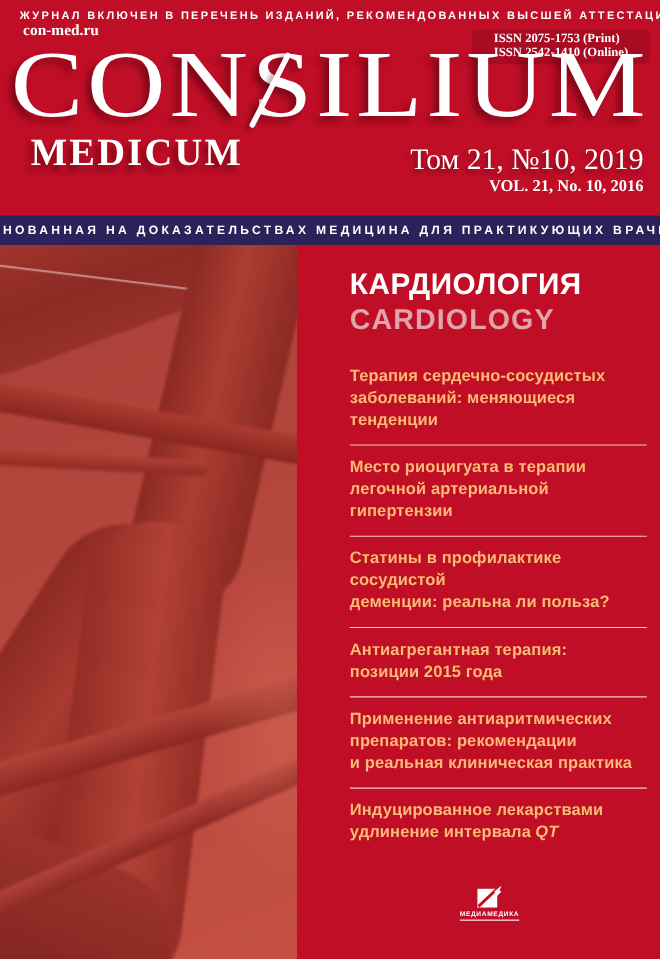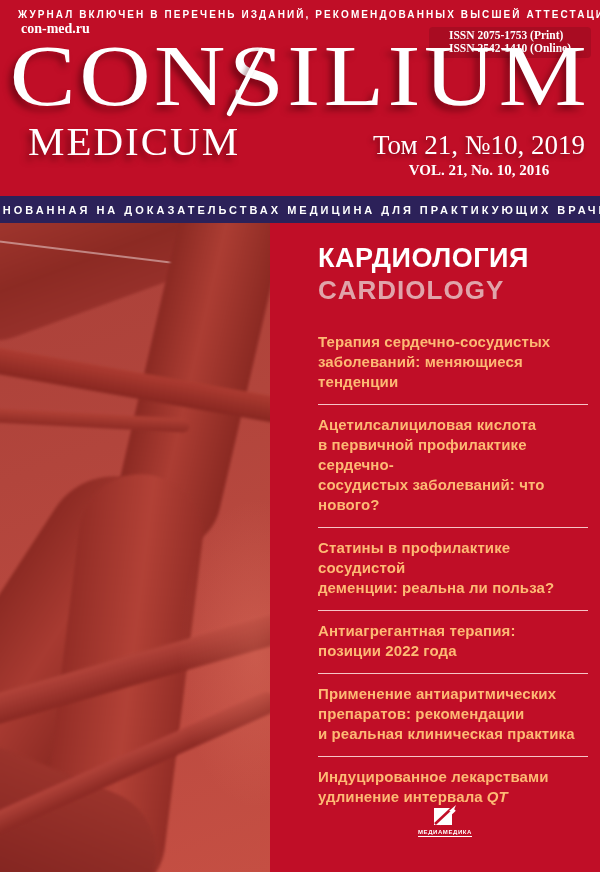--- a/index.html
+++ b/index.html
@@ -47,26 +47,26 @@
     position:absolute; left:243px; top:44px; width:5px; height:76px;
     background:#fff; border-radius:3px; transform:rotate(27deg);
     box-shadow:-3px 4px 5px rgba(70,0,10,0.4);
   }
   .title-row2 {
     position:absolute; top:121px; left:28px; right:15px;
     display:flex; justify-content:space-between; align-items:flex-start;
   }
   .journal-subtitle {
     font-family:"Liberation Serif", serif;
-    font-size:41px; line-height:1; font-weight:normal;
+    font-size:35px; line-height:1; font-weight:bold;
     letter-spacing:2px; color:#fff;
     text-shadow:-4px 5px 6px rgba(70,0,10,0.55);
     white-space:nowrap;
   }
-  .volume-block { text-align:center; padding-top:10px; }
+  .volume-block { text-align:right; padding-top:10px; }
   .volume-ru {
     font-family:"Liberation Serif", serif;
     font-size:27px; line-height:1.05; color:#fff;
     text-shadow:-2px 3px 4px rgba(70,0,10,0.5);
     white-space:nowrap;
   }
   .volume-en {
     font-family:"Liberation Serif", serif;
     font-size:15px; font-weight:bold; margin-top:3px; color:#fff;
     white-space:nowrap;
@@ -195,27 +195,26 @@
     <div class="glow"></div>
   </div>
 
   <div class="panel">
     <div class="section-title-ru">КАРДИОЛОГИЯ</div>
     <div class="section-title-en">CARDIOLOGY</div>
 
     <div class="articles">
       <div class="article"><span>Терапия сердечно-сосудистых
 заболеваний: меняющиеся тенденции</span><span class="italic"></span></div>
-      <div class="article"><span>Ацетилсалициловая кислота
-в первичной профилактике сердечно-
-сосудистых заболеваний: что нового?</span><span class="italic"></span></div>
+      <div class="article"><span>Место риоцигуата в терапии
+легочной артериальной гипертензии</span><span class="italic"></span></div>
       <div class="article"><span>Статины в профилактике сосудистой
 деменции: реальна ли польза?</span><span class="italic"></span></div>
       <div class="article"><span>Антиагрегантная терапия:
-позиции 2022 года</span><span class="italic"></span></div>
+позиции 2015 года</span><span class="italic"></span></div>
       <div class="article"><span>Применение антиаритмических
 препаратов: рекомендации
 и реальная клиническая практика</span><span class="italic"></span></div>
       <div class="article"><span>Индуцированное лекарствами
 удлинение интервала</span><span class="italic">QT</span></div>
 
     </div>
 
     <div class="publisher">
       <svg class="publisher-icon" viewBox="0 0 24 22" xmlns="http://www.w3.org/2000/svg">

